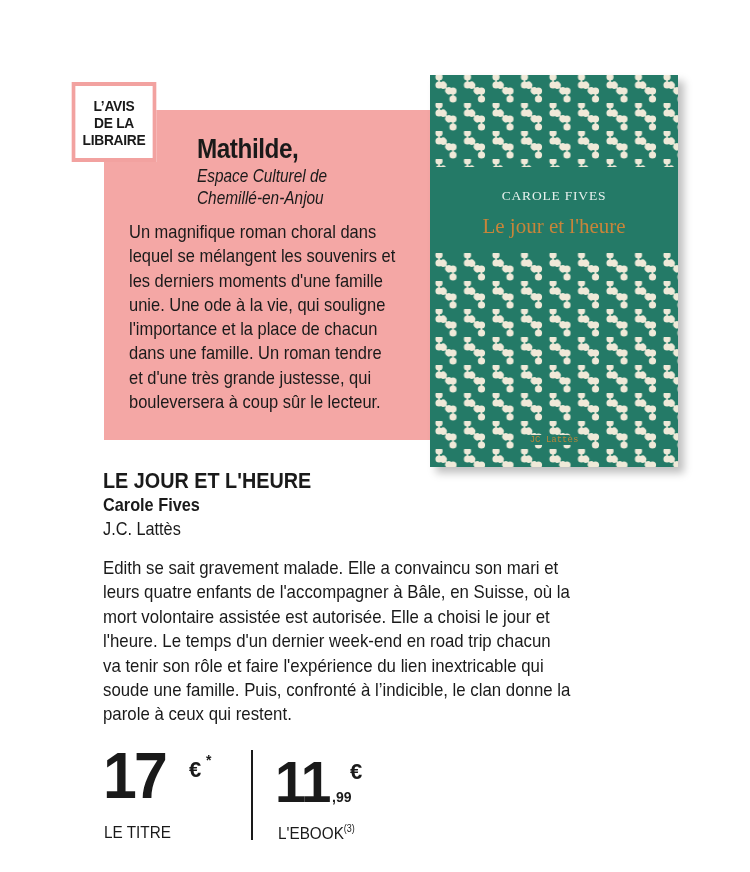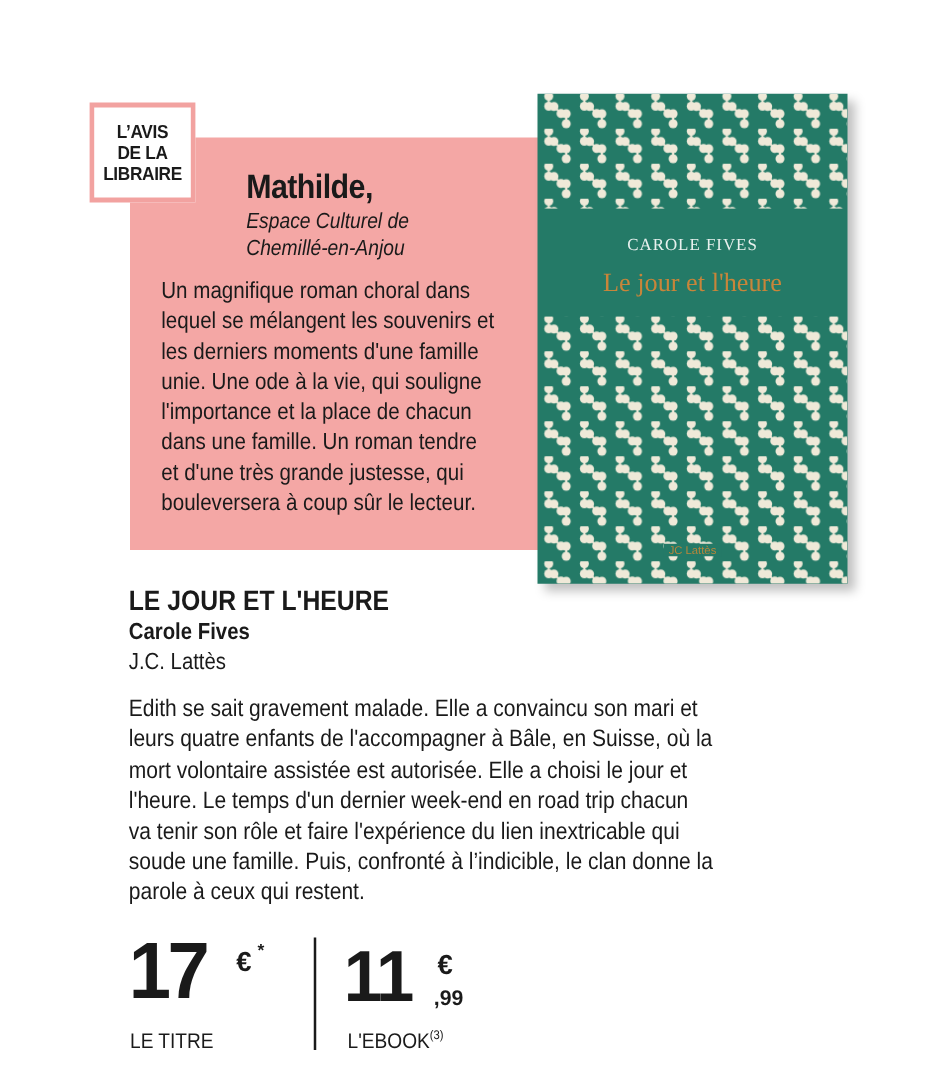--- a/index.html
+++ b/index.html
@@ -23,21 +23,21 @@
              background:#247a67; box-shadow:6px 6px 8px rgba(0,0,0,0.25); overflow:hidden; }
     .pattern { position:absolute; left:0; width:100%; }
     .pattern-top { top:0; height:92px; }
     .pattern-bottom { top:178px; height:214px; }
     .cover-author { position:absolute; left:0; width:100%; top:113px; text-align:center;
                     font-family:"Liberation Serif", serif; color:#e8f1ee; font-size:13.5px;
                     letter-spacing:0.8px; }
     .cover-title { position:absolute; left:0; width:100%; top:139px; text-align:center;
                    font-family:"Liberation Serif", serif; color:#c8853a; font-size:21px; }
     .cover-publisher { position:absolute; left:0; width:100%; top:360px; text-align:center;
-                       font-family:Liberation Sans, sans-serif; color:#b9863a; font-size:9px;
+                       font-family:Liberation Mono, monospace; color:#b9863a; font-size:9px;
                        background:transparent; }
     .cover-publisher span { background:#247a67; padding:0 4px; }
     .book-title { position:absolute; left:103px; top:468px; font-weight:bold; font-size:22.5px;
                   transform:scaleX(0.88); transform-origin:left; white-space:nowrap; }
     .book-author { position:absolute; left:103px; top:494px; font-weight:bold; font-size:18.5px;
                    transform:scaleX(0.88); transform-origin:left; white-space:nowrap; }
     .book-publisher { position:absolute; left:103px; top:518px; font-size:18.5px;
                       transform:scaleX(0.88); transform-origin:left; white-space:nowrap; }
     .synopsis { position:absolute; left:103px; top:556px; font-size:19px; line-height:24.4px;
                 margin:0; transform:scaleX(0.885); transform-origin:left; }
@@ -45,21 +45,21 @@
     .price-main { position:absolute; left:103px; top:746px; font-weight:bold; font-size:64px;
                   line-height:60px; letter-spacing:-3px; transform:scaleX(0.95); transform-origin:left; }
     .price-main-currency { position:absolute; left:189px; top:757px; font-weight:bold; font-size:22px; }
     .price-main-star { position:absolute; left:206px; top:752px; font-weight:bold; font-size:14px; }
     .label-main { position:absolute; left:104px; top:823px; font-size:17px;
                   transform:scaleX(0.9); transform-origin:left; }
     .divider { position:absolute; left:251px; top:750px; width:2px; height:90px; background:#1a1a1a; }
     .price-ebook { position:absolute; left:275px; top:754px; font-weight:bold; font-size:58px;
                    line-height:56px; letter-spacing:-2px; transform:scaleX(0.95); transform-origin:left; }
     .price-ebook-currency { position:absolute; left:350px; top:759px; font-weight:bold; font-size:22px; }
-    .price-ebook-cents { position:absolute; left:347px; top:789px; font-weight:bold; font-size:17px; }
+    .price-ebook-cents { position:absolute; left:332px; top:789px; font-weight:bold; font-size:14px; }
     .label-ebook { position:absolute; left:278px; top:823px; font-size:17px;
                    transform:scaleX(0.9); transform-origin:left; white-space:nowrap; }
     .label-ebook sup { font-size:10px; }
   </style>
 </head>
 <body>
 
 <div class="pink-box"></div>
 
 <div class="badge">

